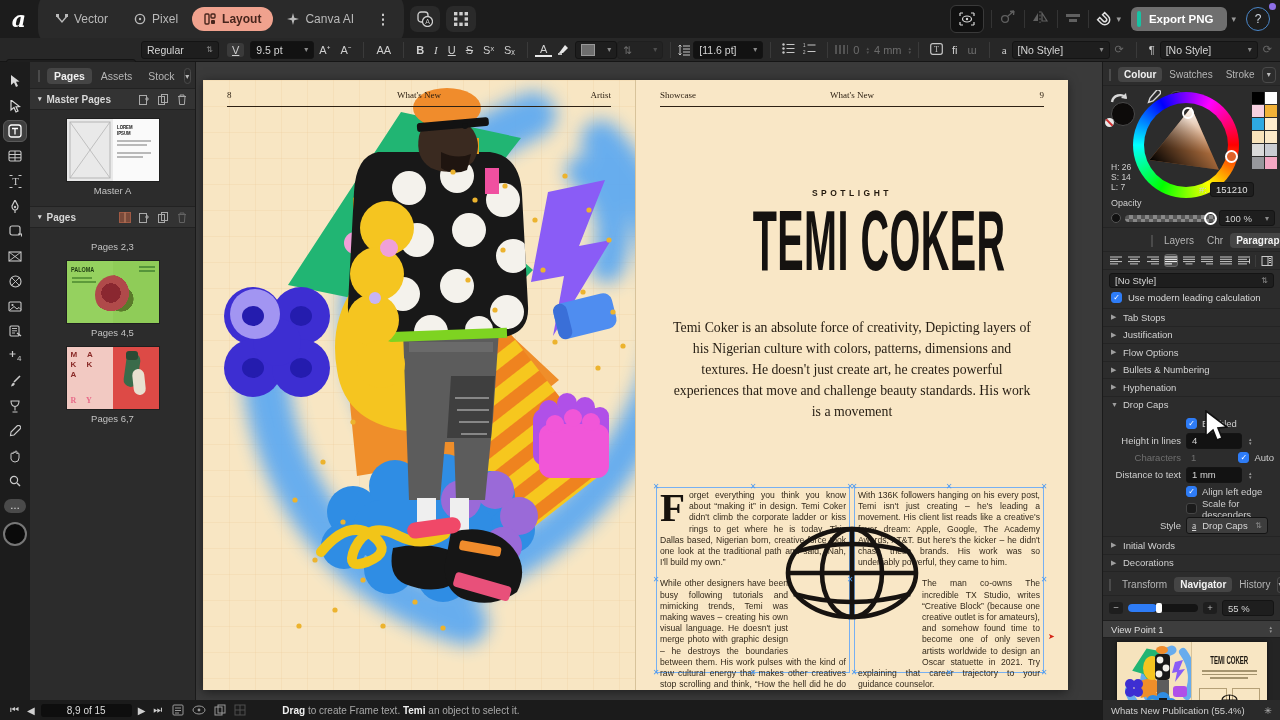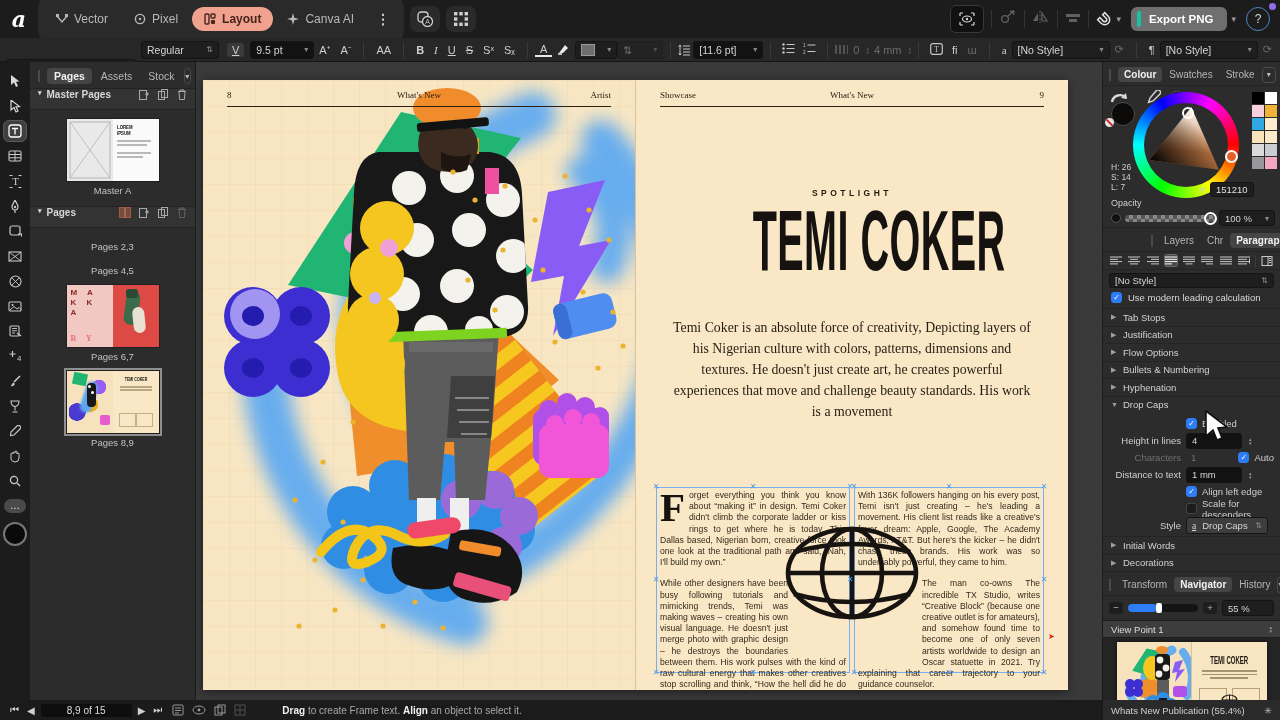--- a/index.html
+++ b/index.html
@@ -56,21 +56,21 @@
 
   
   .pages-panel{left:30px;top:62px;width:166px;height:638px;background:#2c2c2c;border-right:1px solid #1a1a1a;
                box-sizing:border-box;overflow:hidden;}
   .panel-tabs{display:flex;align-items:center;height:24px;padding:2px 4px 0 8px;gap:2px;}
   .grip{width:3px;height:12px;border-left:2px solid #4a4a4a;margin-right:4px;}
   .ptab{font-size:10.5px;color:#b5b5b5;padding:2px 7px;border-radius:4px;}
   .ptab.active{background:#454545;color:#f0f0f0;font-weight:bold;}
   .chevbox{margin-left:auto;width:18px;height:14px;border:1px solid #4a4a4a;border-radius:4px;color:#bbb;
            font-size:8px;display:flex;align-items:center;justify-content:center;}
-  .sechead{display:flex;align-items:flex-start;height:20px;background:#333;border-top:1px solid #222;
+  .sechead{display:flex;align-items:center;height:20px;background:#333;border-top:1px solid #222;
            border-bottom:1px solid #222;padding:0 8px;gap:5px;font-size:10px;color:#d8d8d8;font-weight:bold;}
   .sechead .icons{margin-left:auto;display:flex;gap:8px;color:#a9a9a9;}
   .thumbwrap{display:flex;flex-direction:column;align-items:center;margin:9px 0 0;}
   .caption{font-size:9.5px;color:#c3c3c3;margin-top:4px;text-align:center;}
   .spreadthumb{position:relative;width:92px;height:62px;display:flex;box-shadow:0 0 0 1px #1f1f1f;}
   .spreadthumb.selected{outline:2px solid #8f8f8f;outline-offset:1px;}
   .spreadthumb .pg{position:relative;width:50%;height:100%;overflow:hidden;}
   .xline{position:absolute;inset:2px;}
   .lorem{font-size:6px;font-weight:900;letter-spacing:0;color:#111;line-height:6px;transform:scaleX(.72);
          transform-origin:left;}
@@ -540,59 +540,50 @@
             <path d="M1 2.5 h8 M3 2.5 V1 h4 v1.5 M2 2.5 l.6 8 h4.8 l.6 -8" fill="none" stroke="#a9a9a9"></path>
           </svg>
       </span>
     </div>
 
     <div class="thumbwrap">
       <div class="caption">Pages 2,3</div>
     </div>
 
     <div class="thumbwrap">
+      <div class="spreadthumb">
+        <div class="pg" style="background:#95d15f;">
+          <div style="position:absolute;left:4px;top:4px;font-weight:900;font-size:8px;color:#1d3a12;transform:scaleX(.68);transform-origin:left;">PALOMA</div>
+          <div style="position:absolute;left:5px;top:16px;width:20px;height:2px;background:#5d9a3a;"></div>
+          <div style="position:absolute;left:5px;top:20px;width:24px;height:2px;background:#5d9a3a;"></div>
+        </div>
+        <div class="pg" style="background:#8fcc58;">
+          <div style="position:absolute;right:4px;top:5px;width:16px;height:2px;background:#55943a;"></div>
+          <div style="position:absolute;right:4px;top:9px;width:16px;height:2px;background:#55943a;"></div>
+        </div>
+        <div style="position:absolute;left:28px;top:14px;width:40px;height:40px;background:radial-gradient(circle at 40% 45%,#8a2730 0 30%,#b04a4a 30% 55%,transparent 56%),radial-gradient(circle at 65% 60%,#5a7a2a 0 35%,transparent 36%);border-radius:50%;"></div>
+      </div>
       <div class="caption">Pages 4,5</div>
     </div>
 
     <div class="thumbwrap">
       <div class="spreadthumb">
         <div class="pg" style="background:#f2c9c2;">
           <div style="position:absolute;left:4px;top:3px;font-weight:900;font-size:8px;line-height:10px;color:#8a2a28;width:40px;letter-spacing:4px;">M A K K A</div>
           <div style="position:absolute;left:4px;bottom:4px;font-weight:900;font-size:8px;color:#e86a88;letter-spacing:4px;font-family:Liberation Serif, serif;">R Y</div>
         </div>
         <div class="pg" style="background:#dd4a46;">
           <div style="position:absolute;left:12px;top:6px;width:14px;height:34px;background:#3a6b4a;border-radius:7px;transform:rotate(8deg);"></div>
           <div style="position:absolute;left:20px;top:22px;width:12px;height:26px;background:#e8e0d0;border-radius:6px;transform:rotate(-6deg);"></div>
           <div style="position:absolute;left:13px;top:4px;width:12px;height:9px;background:#2a4a34;border-radius:3px;"></div>
         </div>
       </div>
       <div class="caption">Pages 6,7</div>
     </div>
 
-    <div class="thumbwrap">
-      <div class="spreadthumb selected">
-        <div class="pg" style="background:#f6e3bd;">
-          <div style="position:absolute;left:2px;top:6px;width:40px;height:50px;background:radial-gradient(circle at 20% 70%,#4a3ad0 0 18%,transparent 19%),radial-gradient(circle at 75% 20%,#9a5cf0 0 14%,transparent 15%),radial-gradient(circle at 55% 55%,#f0b020 0 20%,transparent 21%);"></div>
-          <div style="position:absolute;left:6px;top:2px;width:14px;height:12px;background:#21b573;transform:rotate(12deg);"></div>
-          <div style="position:absolute;left:16px;top:10px;width:12px;height:32px;background:#5aa7f0;border-radius:6px;transform:rotate(18deg);filter:blur(1px);"></div>
-          <div style="position:absolute;left:20px;top:12px;width:9px;height:24px;background:#181818;border-radius:4px;"></div>
-          <div style="position:absolute;left:21px;top:14px;width:3px;height:3px;background:#fff;border-radius:50%;"></div>
-          <div style="position:absolute;left:24px;top:20px;width:3px;height:3px;background:#fff;border-radius:50%;"></div>
-          <div style="position:absolute;right:3px;bottom:8px;width:10px;height:10px;background:#e85ad0;border-radius:2px;"></div>
-        </div>
-        <div class="pg" style="background:#f9e7c6;">
-          <div style="position:absolute;left:0;right:0;top:5px;text-align:center;font-weight:900;font-size:6px;color:#1a150f;transform:scaleX(.6);">TEMI COKER</div>
-          <div style="position:absolute;left:7px;top:15px;width:32px;height:1.5px;background:#b9a握0;background:#b9a880;"></div>
-          <div style="position:absolute;left:7px;top:18px;width:32px;height:1.5px;background:#b9a880;"></div>
-          <div style="position:absolute;left:6px;bottom:6px;width:16px;height:12px;border:1px solid #c4b088;"></div>
-          <div style="position:absolute;right:6px;bottom:6px;width:16px;height:12px;border:1px solid #c4b088;"></div>
-        </div>
-      </div>
-      <div class="caption">Pages 8,9</div>
-    </div>
   </div>
 
   <div class="abs canvas">
     <div class="spread">
 
       <div class="pageL">
         <svg width="432" height="610" viewBox="0 0 432 610">
           <defs>
             <filter id="soft" x="-40%" y="-40%" width="180%" height="180%">
                 <feGaussianBlur stdDeviation="9"></feGaussianBlur>
@@ -1166,21 +1157,21 @@
       </svg>
     <svg width="12" height="12" viewBox="0 0 12 12" style="margin-left:8px;">
         <rect x="1" y="3" width="7" height="8" fill="none" stroke="#9a9a9a"></rect>
         <rect x="4" y="1" width="7" height="8" fill="none" stroke="#9a9a9a"></rect>
       </svg>
     <svg width="12" height="12" viewBox="0 0 12 12" style="margin-left:8px;opacity:.4;">
         <rect x="1" y="1" width="10" height="10" fill="none" stroke="#9a9a9a"></rect>
         <path d="M6 1 v10 M1 6 h10" stroke="#9a9a9a"></path>
       </svg>
     <span style="margin-left:36px;">
-      <span class="hintb">Drag</span><span> to create Frame text. </span><span class="hintb">Align</span><span> an object to select it.</span>
+      <span class="hintb">Drag</span><span> to create Frame text. </span><span class="hintb">Temi</span><span> an object to select it.</span>
     </span>
     <div class="docbar">
       <span>Whats New Publication (55.4%)</span>
       <span style="margin-left:auto;color:#bbb;">✳</span>
     </div>
   </div>
 
   <svg class="abs cursor" width="24" height="32" viewBox="0 0 24 32">
     <path d="M2 1 L2 26 L9 20 L13 30 L18 28 L14 18 L23 17 Z" fill="#fff" stroke="#111" stroke-width="1.6"></path>
   </svg>

